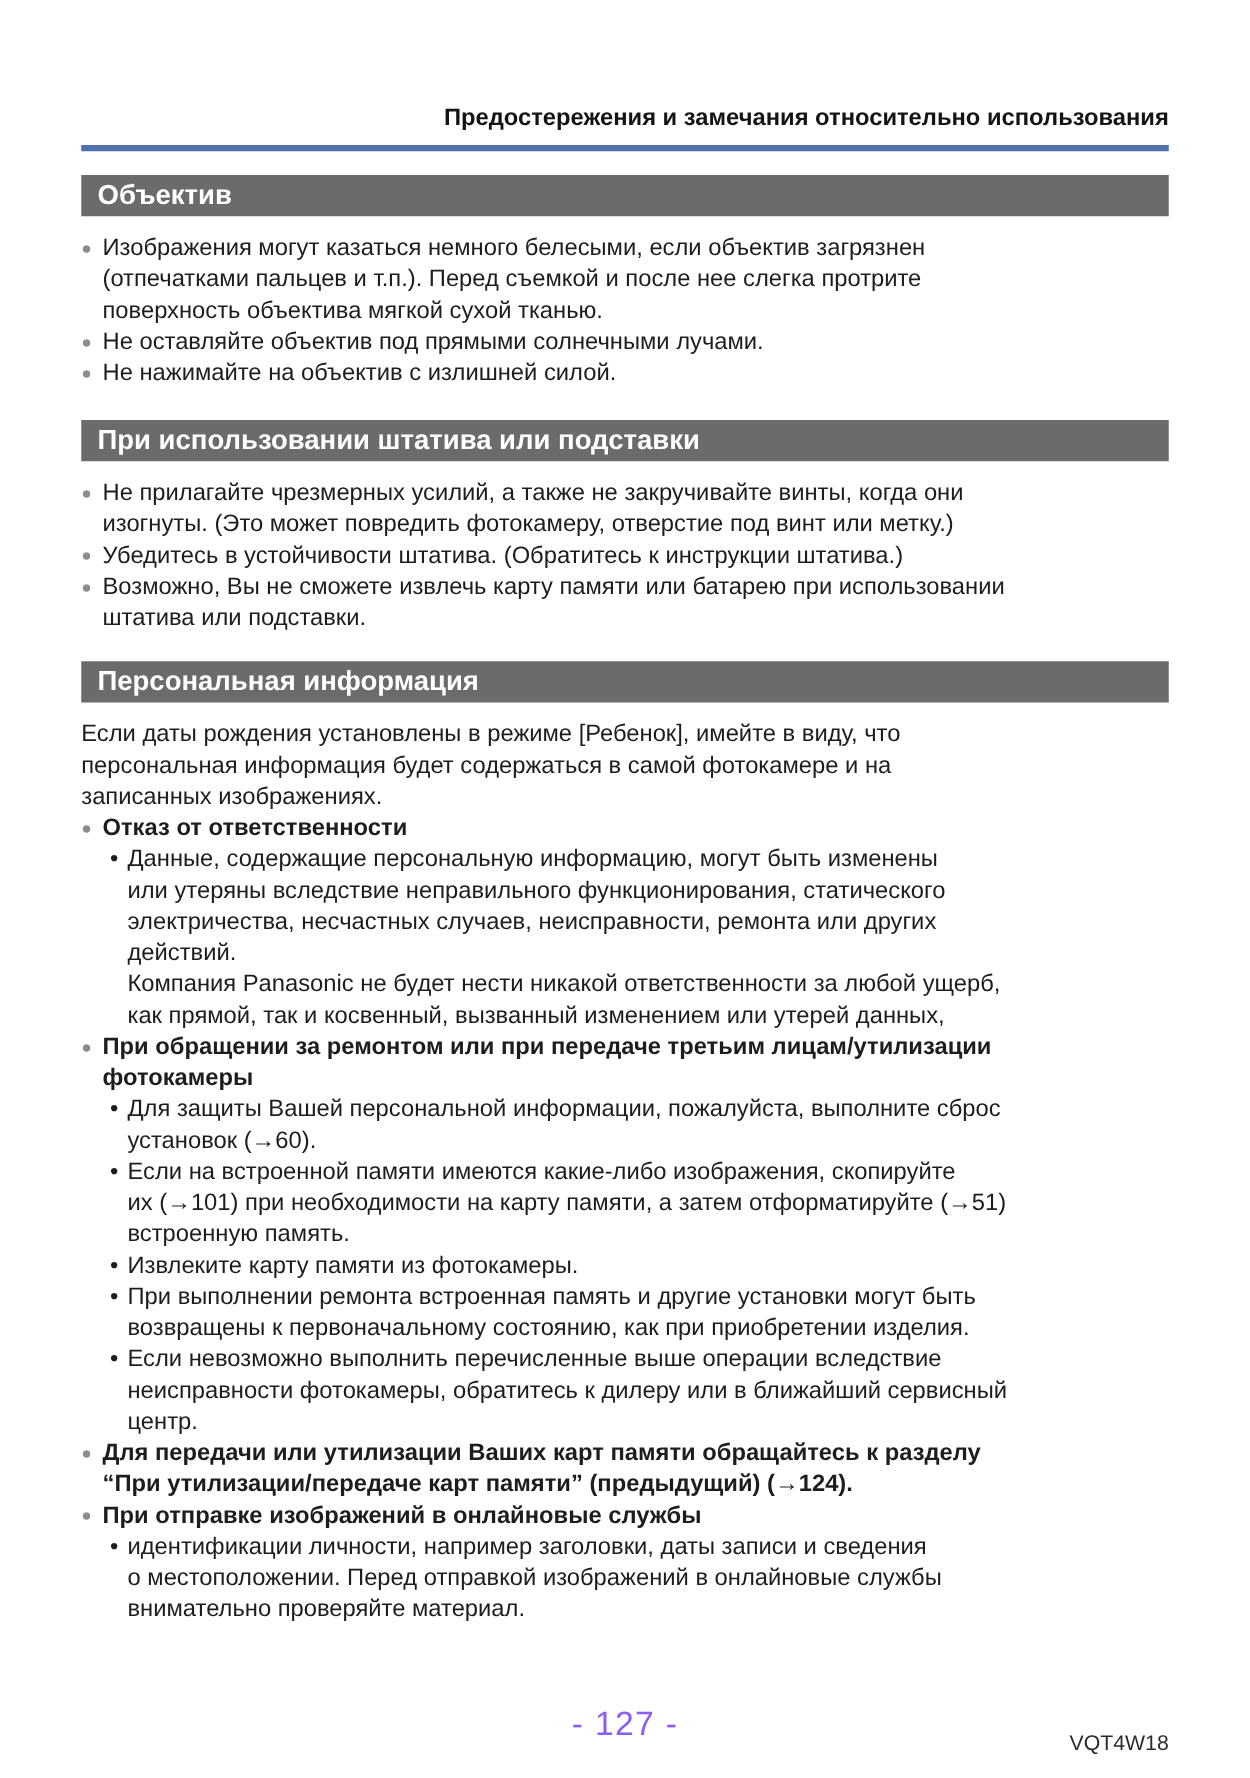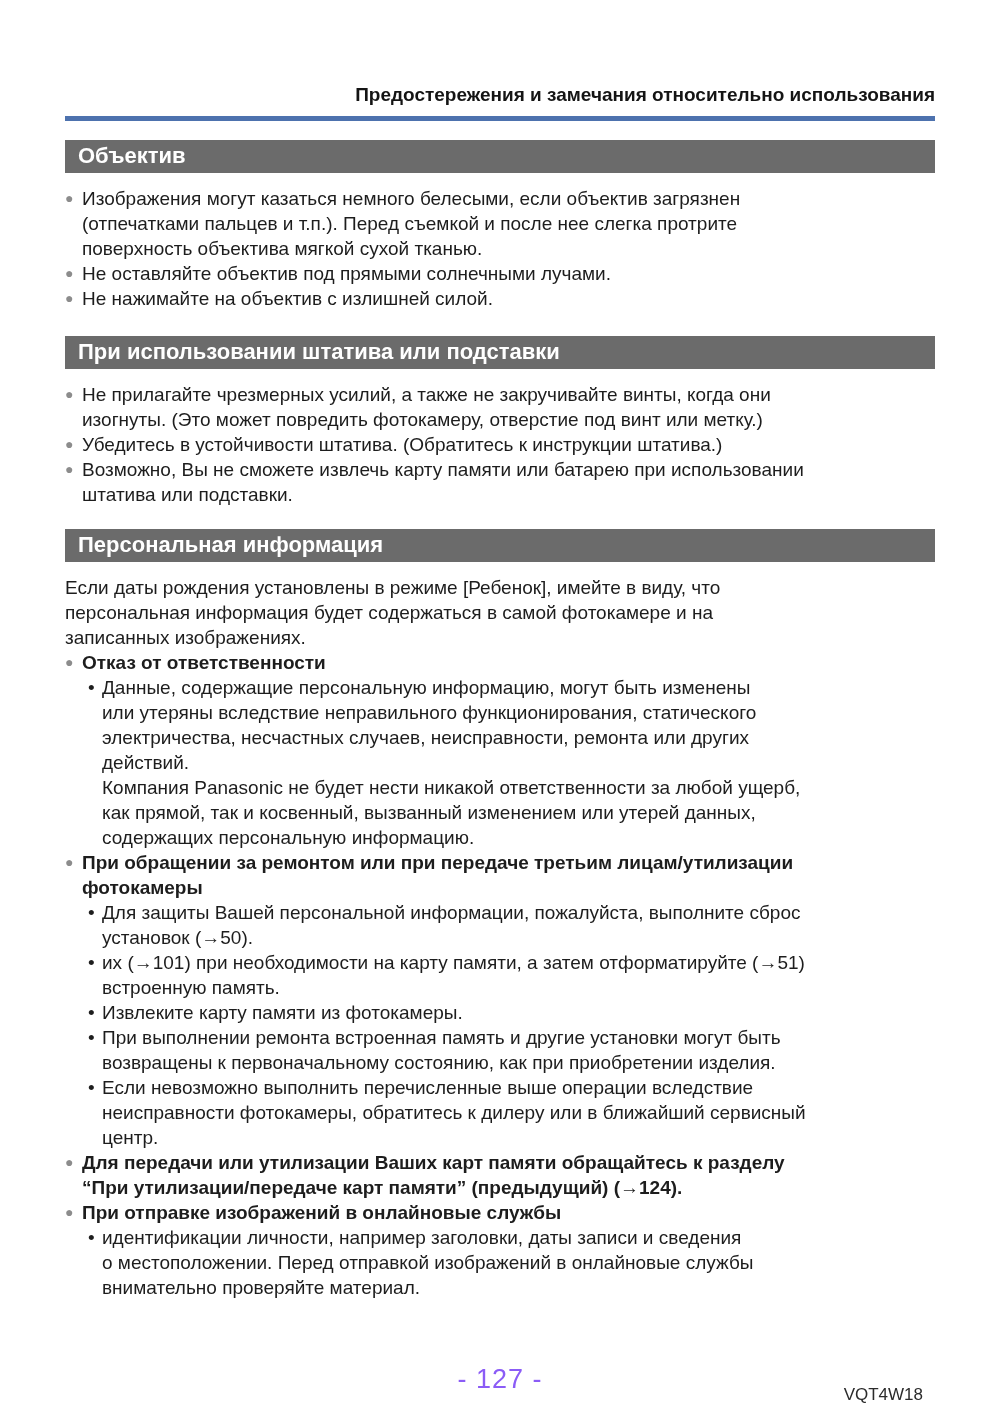--- a/index.html
+++ b/index.html
@@ -33,21 +33,21 @@
     position:absolute; left:402px; top:676px; z-index:5;
     font-family:"Liberation Serif","DejaVu Serif",serif;
     font-style:italic; font-weight:700; font-size:52px; letter-spacing:1px;
     color:rgba(204,32,32,0.88); white-space:nowrap;
   }
   .pagenum {
     position:absolute; left:0; top:1364px; width:1000px; text-align:center;
     font-size:27px; color:#8b5cf6; letter-spacing:1px;
   }
   .code {
-    position:absolute; right:77px; top:1385px; font-size:17px; color:#2b2b2b;
+    position:absolute; right:65px; top:1385px; font-size:17px; color:#2b2b2b;
   }
 </style>
 </head>
 <body>
 
 <div class="page">
   <div class="content">
 
     <div class="doc-header">Предостережения и замечания относительно использования</div>
     <div class="rule"></div>
@@ -120,40 +120,40 @@
         <div class="lines">
           <div>Данные, содержащие персональную информацию, могут быть изменены</div>
           <div>или утеряны вследствие неправильного функционирования, статического</div>
           <div>электричества, несчастных случаев, неисправности, ремонта или других</div>
           <div>действий.</div>
         </div>
       </div>
       <div class="cont">
         <div>Компания Panasonic не будет нести никакой ответственности за любой ущерб,</div>
         <div>как прямой, так и косвенный, вызванный изменением или утерей данных,</div>
-        <div>содержащих персональную информацию.</div>
       </div>
 
       <div class="item">
         <span class="dot">●</span>
         <div class="lines bold">
           <div>При обращении за ремонтом или при передаче третьим лицам/утилизации</div>
           <div>фотокамеры</div>
         </div>
       </div>
       <div class="item sub">
         <span class="sdot">•</span>
         <div class="lines">
           <div>Для защиты Вашей персональной информации, пожалуйста, выполните сброс</div>
-          <div>установок (→50).</div>
-        </div>
-      </div>
-      <div class="item sub">
-        <span class="sdot">•</span>
-        <div class="lines">
+          <div>установок (→60).</div>
+        </div>
+      </div>
+      <div class="item sub">
+        <span class="sdot">•</span>
+        <div class="lines">
+          <div>Если на встроенной памяти имеются какие-либо изображения, скопируйте</div>
           <div>их (→101) при необходимости на карту памяти, а затем отформатируйте (→51)</div>
           <div>встроенную память.</div>
         </div>
       </div>
       <div class="item sub">
         <span class="sdot">•</span>
         <div class="lines">
           <div>Извлеките карту памяти из фотокамеры.</div>
         </div>
       </div>

